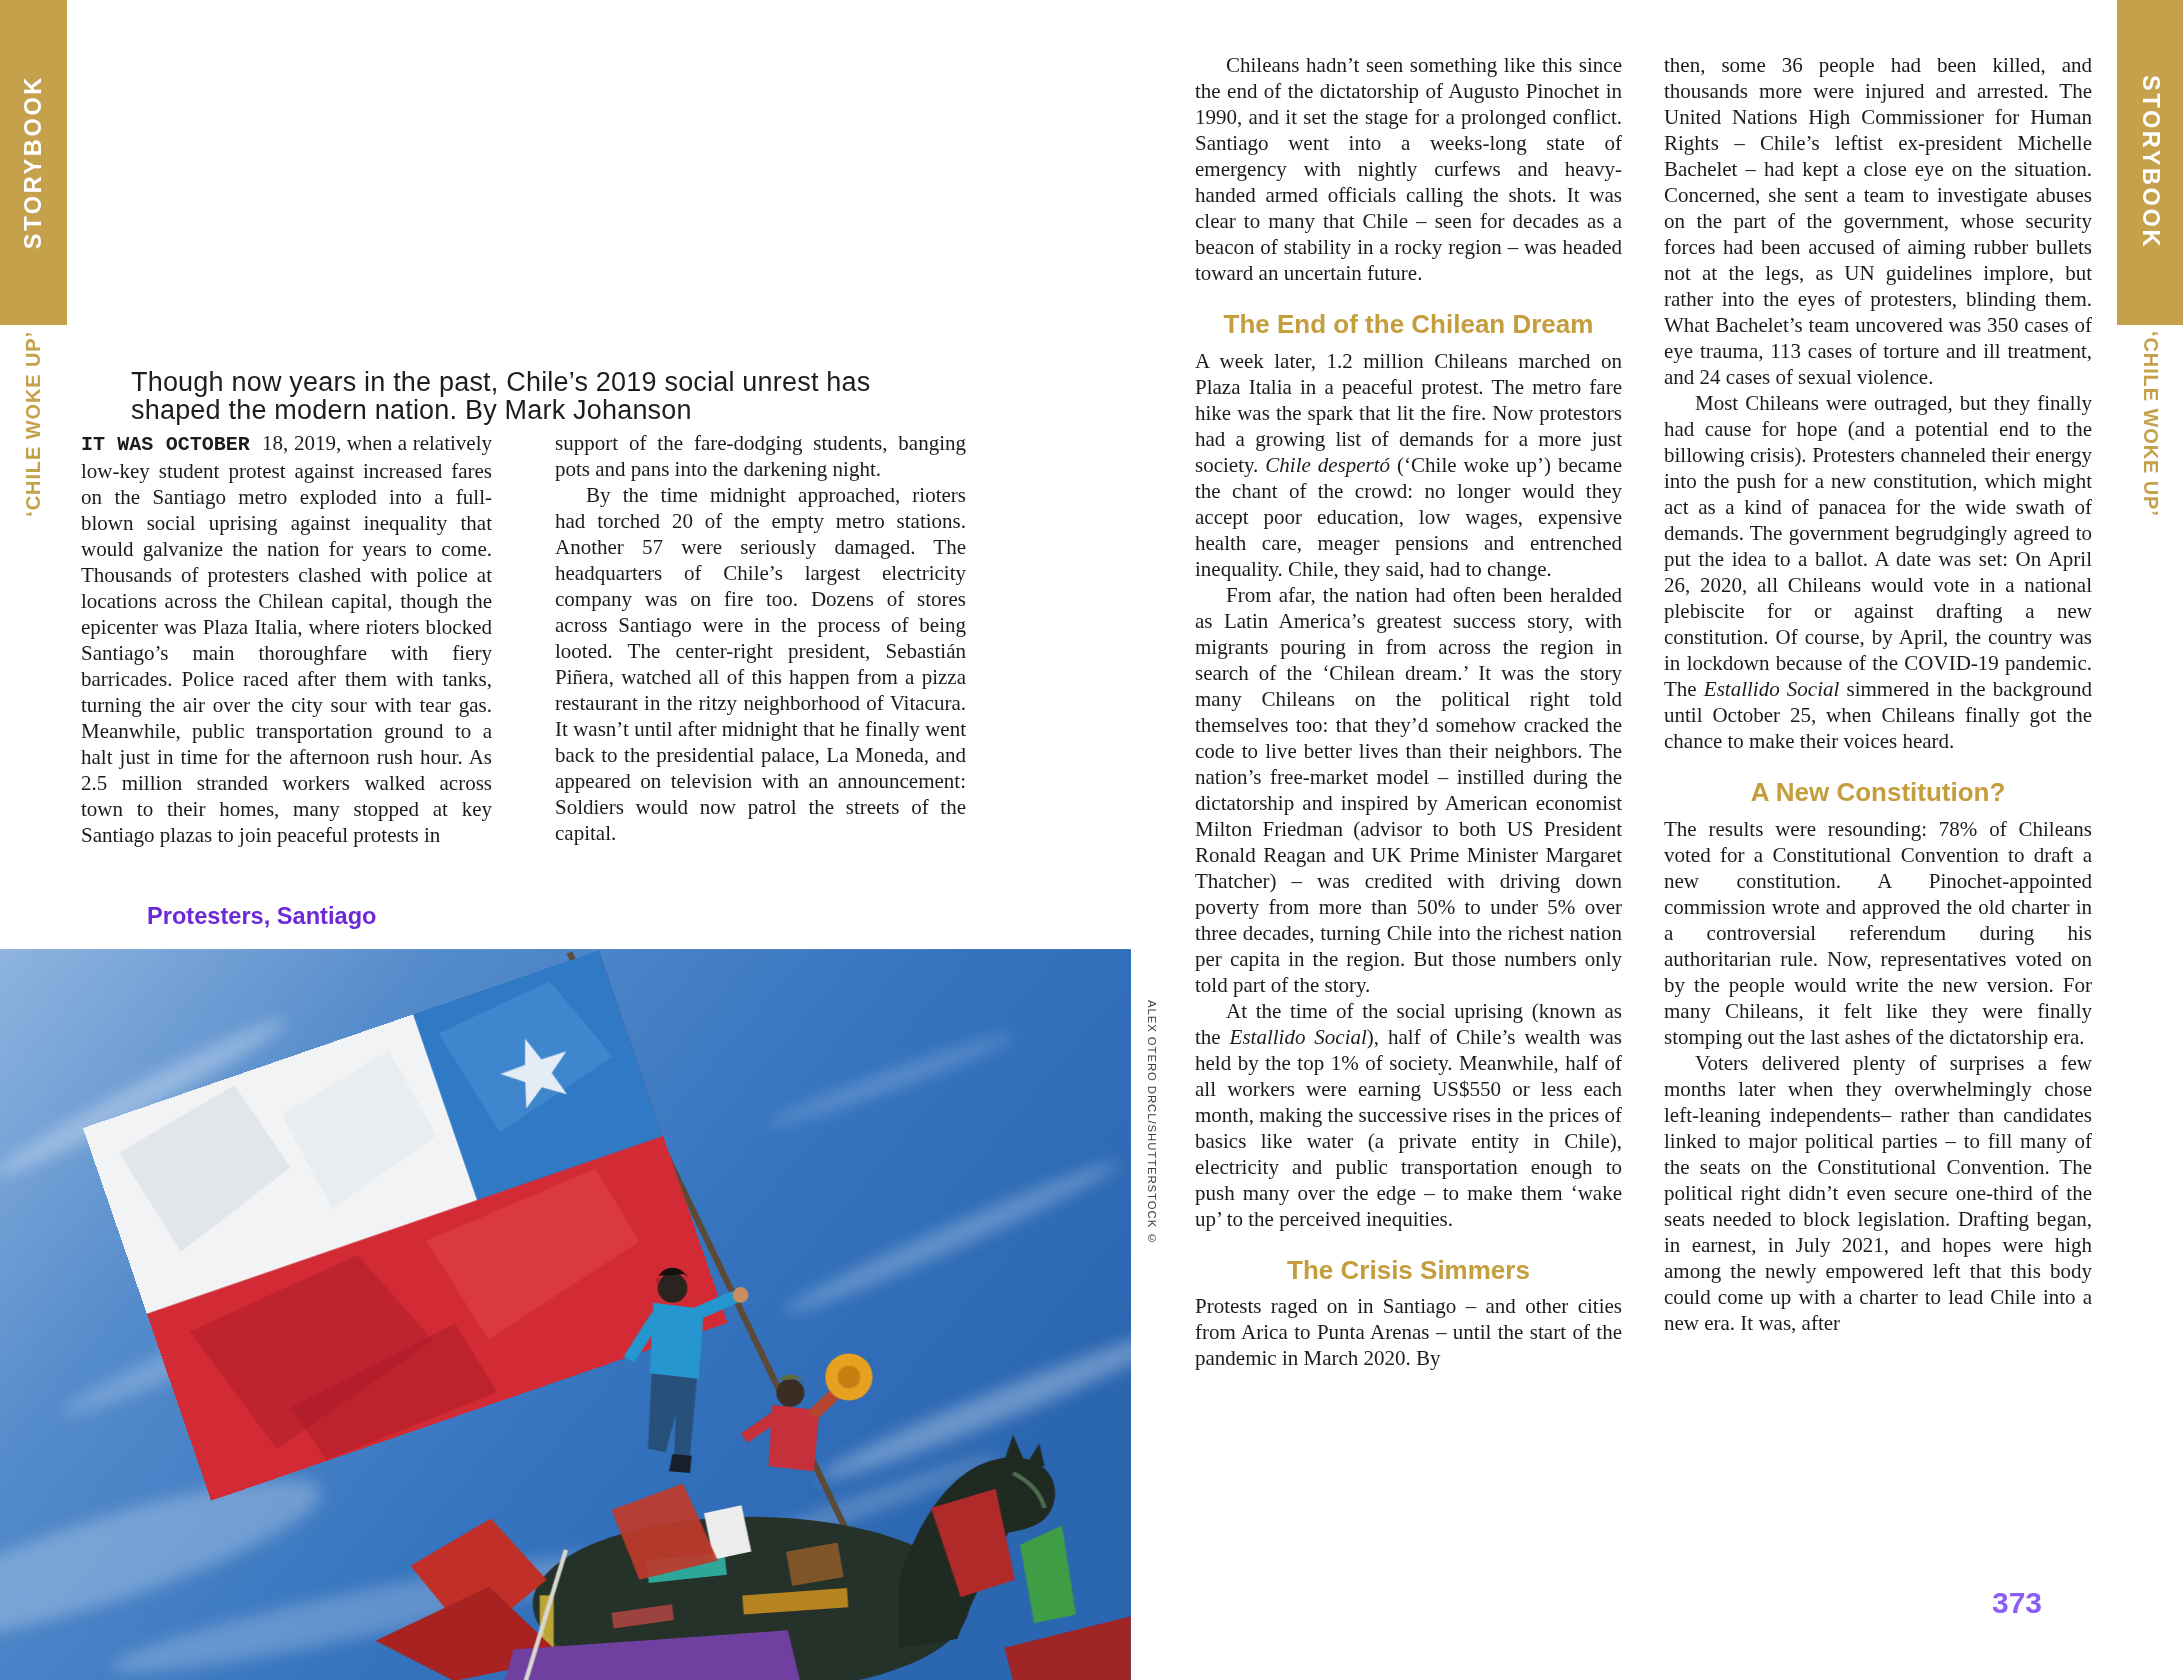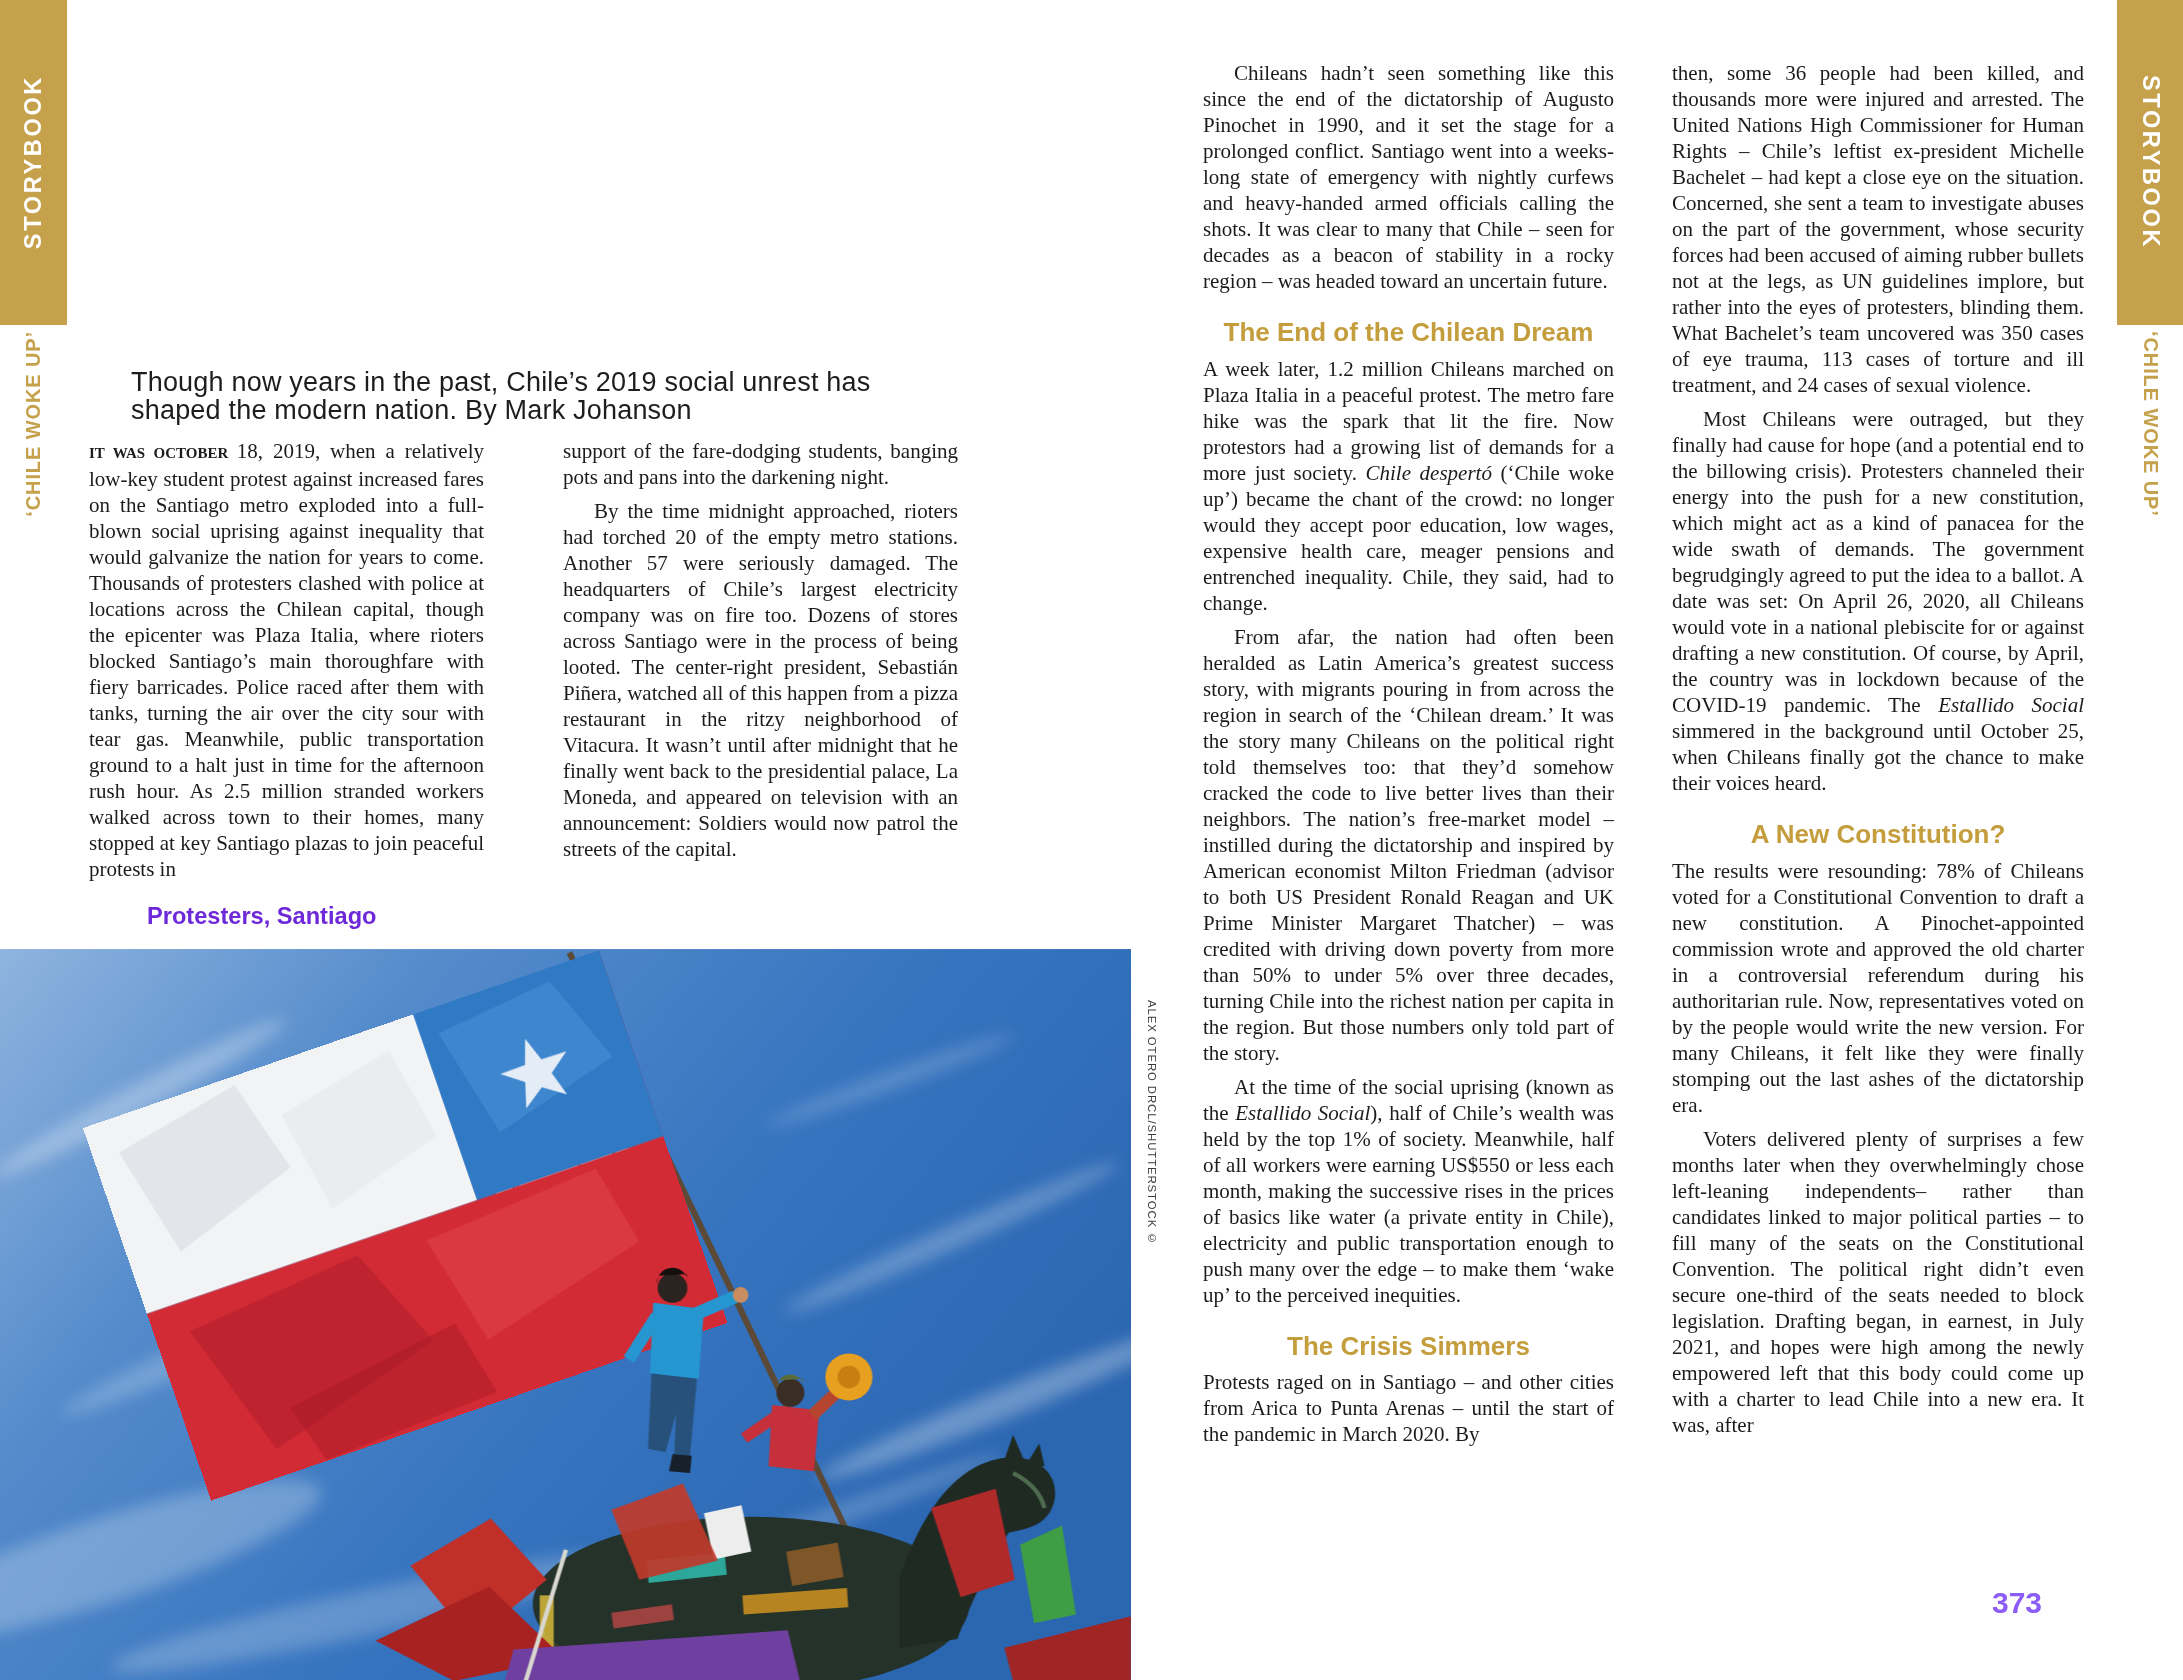--- a/index.html
+++ b/index.html
@@ -50,31 +50,31 @@
   .col{
     position:absolute;
     font-family:"Liberation Serif",serif;
     font-size:21px;line-height:26px;color:#1b1b1b;
     text-align:justify;overflow:hidden;
   }
   .col1{left:81px;top:430px;width:411px;height:482px;}
   .col2{left:555px;top:430px;width:411px;height:482px;}
   .col3{left:1195px;top:52px;width:427px;height:1591px;}
   .col4{left:1664px;top:52px;width:428px;height:1591px;}
-  .para{margin:8px;}
+  .para{margin:0;}
   .para.indent{text-indent:31px;}
   .col-heading{
     font-family:"Liberation Sans",sans-serif;
     font-weight:bold;font-size:26px;line-height:30px;
     color:var(--heading-gold,#C49D3C);
     margin:23px 0 8.7px 0;text-align:center;
   }
   .seg-lead{
-    font-family:Liberation Serif, serif;
-    font-weight:bold;font-size:15px;
+    font-family:Liberation Mono, monospace;
+    font-weight:bold;font-size:20px;
   }
   .seg-i{font-style:italic;}
   
   .caption{
     position:absolute;left:103px;top:903px;
     font-weight:bold;font-size:23.6px;color:#6d28d9;margin-left:44px;
   }
   .credit{
     position:absolute;left:1146px;top:1000px;height:279px;
     writing-mode:vertical-rl;

